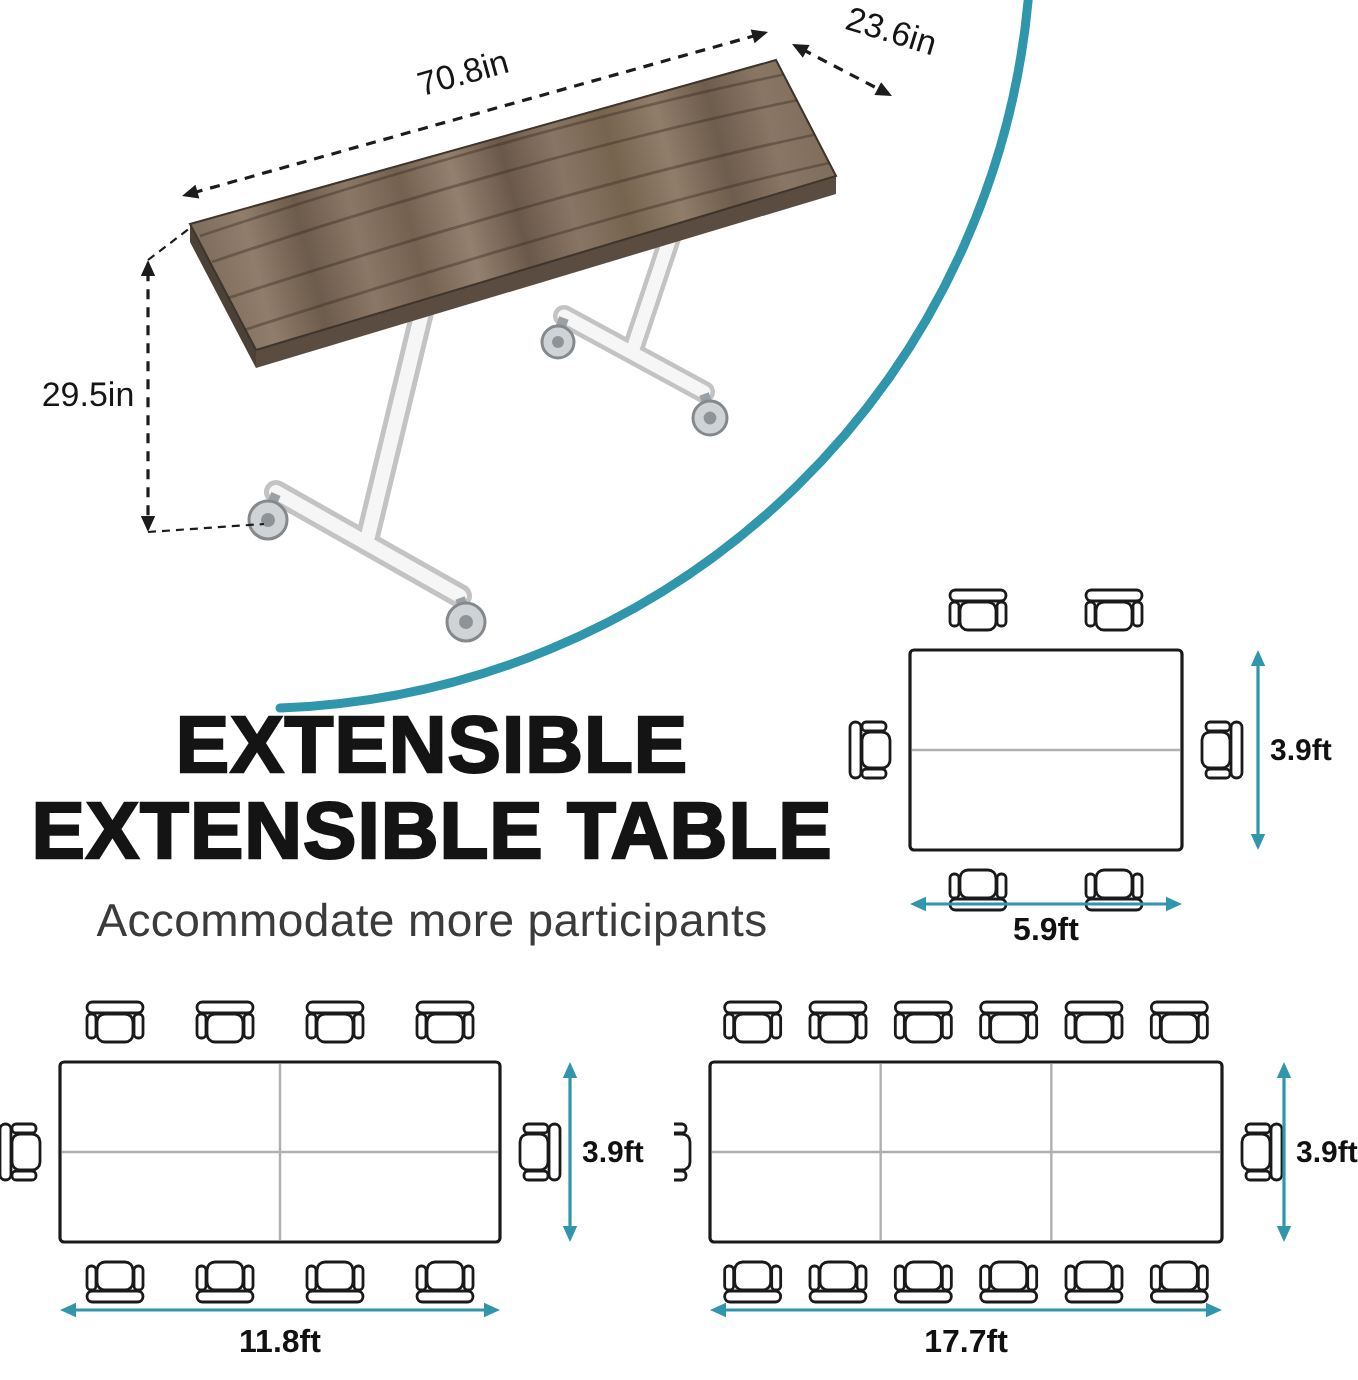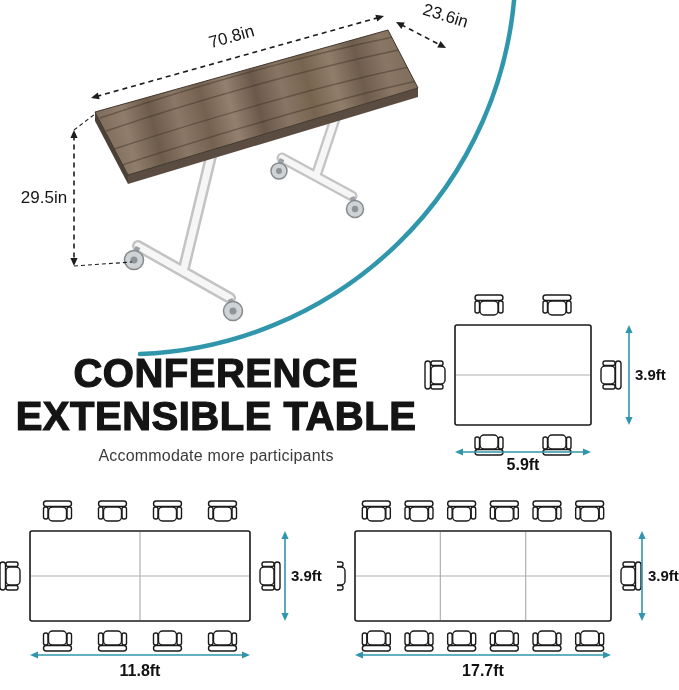--- a/index.html
+++ b/index.html
@@ -7,21 +7,21 @@
           font-family:"Liberation Sans",sans-serif;}
   svg{position:absolute;}
   #arc-svg{left:0;top:0;width:679px;height:690px;pointer-events:none;}
   #illu{left:0;top:0;width:480px;height:332px;}
   #layout-0{left:415px;top:280px;width:264px;height:205px;}
   #layout-1{left:0px;top:488px;width:330px;height:202px;}
   #layout-2{left:337px;top:488px;width:342px;height:202px;}
   .headline{position:absolute;left:0;top:352px;width:432px;text-align:center;color:#141414;}
   .headline .t{font-size:40px;font-weight:700;line-height:1.07;letter-spacing:.5px;
                -webkit-text-stroke:1.2px #141414;}
-  .headline .sub{margin-top:9px;font-size:16px;font-weight:400;color:#3b3b3b;
+  .headline .sub{margin-top:9px;font-size:23px;font-weight:400;color:#3b3b3b;
                  -webkit-text-stroke:0;letter-spacing:.2px;}
   text{font-family:"Liberation Sans",sans-serif;}
 </style>
 </head>
 <body>
 
 <div id="canvas">
 
   <svg id="arc-svg" viewBox="0 0 679 690" aria-hidden="true">
     <path d="M 515 -12 A 390 390 0 0 1 140 354" fill="none" stroke="#2F96AB" stroke-width="4.5" stroke-linecap="round"></path>
@@ -107,21 +107,21 @@
         <polygon points="396,22 401.4368645579656,28.884802377580456 404.7586042617879,22.496841408691374" fill="#1c1c1c"></polygon>
       </g>
       <g>
         <line x1="74" y1="135.6" x2="74" y2="260.4" stroke="#1c1c1c" stroke-width="1.6" stroke-dasharray="5 4"></line>
         <polygon points="74,266 70.4,258 77.6,258" fill="#1c1c1c"></polygon>
         <polygon points="74,130 70.4,138 77.6,138" fill="#1c1c1c"></polygon>
       </g>
     </svg>
 
   <div class="headline">
-    <div class="t">CONFERENCE</div>
+    <div class="t">EXTENSIBLE</div>
     <div class="t">EXTENSIBLE TABLE</div>
     <div class="sub">Accommodate more participants</div>
   </div>
 
   <svg id="layout-0" viewBox="0 0 264 205">
       <rect x="40" y="45" width="136" height="100" rx="2" fill="#fff" stroke="#1a1a1a" stroke-width="1.6"></rect>
       <line x1="41" y1="95" x2="175" y2="95" stroke="#b0b0b0" stroke-width="1.2"></line>
       <g transform="translate(74,28) rotate(0)">
         <rect x="-14" y="-13" width="28" height="5.5" rx="2.75" fill="#fff" stroke="#1a1a1a" stroke-width="1.4"></rect>
         <rect x="-14" y="-7" width="4.5" height="12" rx="2" fill="#fff" stroke="#1a1a1a" stroke-width="1.4"></rect>

